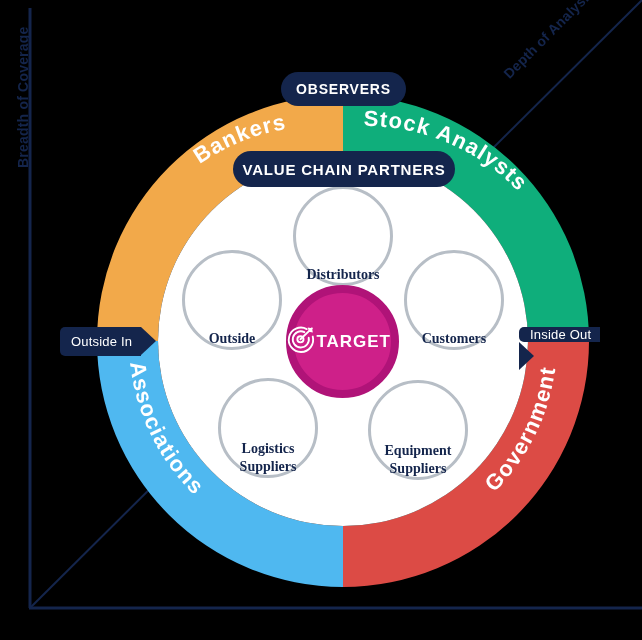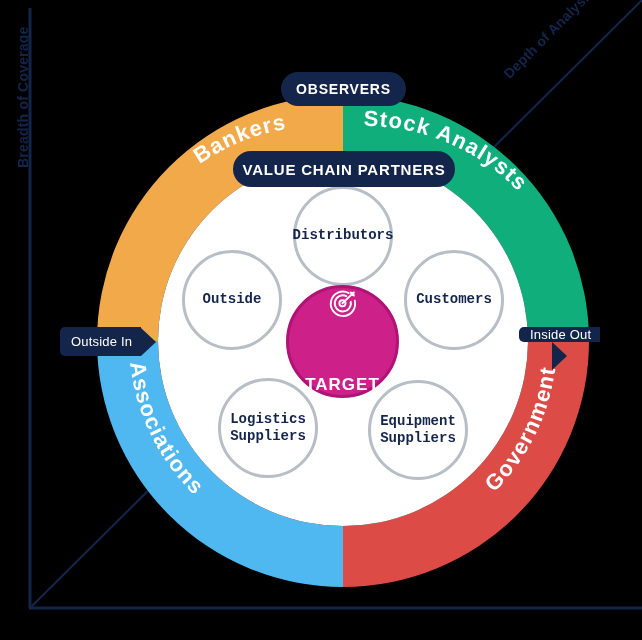--- a/index.html
+++ b/index.html
@@ -99,21 +99,21 @@
     font-size: 15px;
     margin-top: 9px;
   }
 
   
   .arrow-tag {
     position: absolute;
     height: 29px;
     z-index: 30;
     display: flex;
-    align-items: center;
+    align-items: flex-start;
   }
   .arrow-tag .body {
     background: #14254C;
     color: #ffffff;
     height: 29px;
     display: flex;
     align-items: center;
     padding: 0 9px 0 11px;
     font-size: 13px;
     font-family: "Liberation Sans", sans-serif;
@@ -132,49 +132,49 @@
   #tag-inside-out { left: 519px; top: 327px; flex-direction: column; }
 
   
   .node {
     position: absolute;
     border-radius: 50%;
     background: #ffffff;
     border: 3px solid #B7BEC6;
     box-sizing: border-box;
     display: flex;
-    align-items: center;
+    align-items: flex-end;
     justify-content: center;
     text-align: center;
     color: #14254C;
     font-weight: bold;
     font-size: 14px;
     line-height: 1.25;
-    font-family: Liberation Mono, monospace;
+    font-family: Liberation Serif, serif;
     z-index: 20;
   }
   #node-distributors { left: 293px; top: 186px; width: 100px; height: 100px; }
   #node-sources      { left: 182px; top: 250px; width: 100px; height: 100px; }
   #node-customers    { left: 404px; top: 250px; width: 100px; height: 100px; }
   #node-logistics    { left: 218px; top: 378px; width: 100px; height: 100px; }
   #node-equipment    { left: 368px; top: 380px; width: 100px; height: 100px; }
 
   
   #target-hub {
     position: absolute;
     left: 286px; top: 285px;
     width: 113px; height: 113px;
     border-radius: 50%;
     background: #CE2089;
-    border: 3px solid #eab308;
+    border: 8px solid #eab308;
     box-sizing: border-box;
     display: flex;
-    flex-direction: column;
+    flex-direction: row;
     align-items: center;
-    justify-content: space-between;
+    justify-content: flex-end;
     z-index: 25;
   }
   #target-icon { margin-bottom: 2px; }
   #target-label {
     color: #ffffff;
     font-weight: bold;
     font-size: 17px;
     letter-spacing: 1px;
     font-family: "Liberation Sans", sans-serif;
   }

